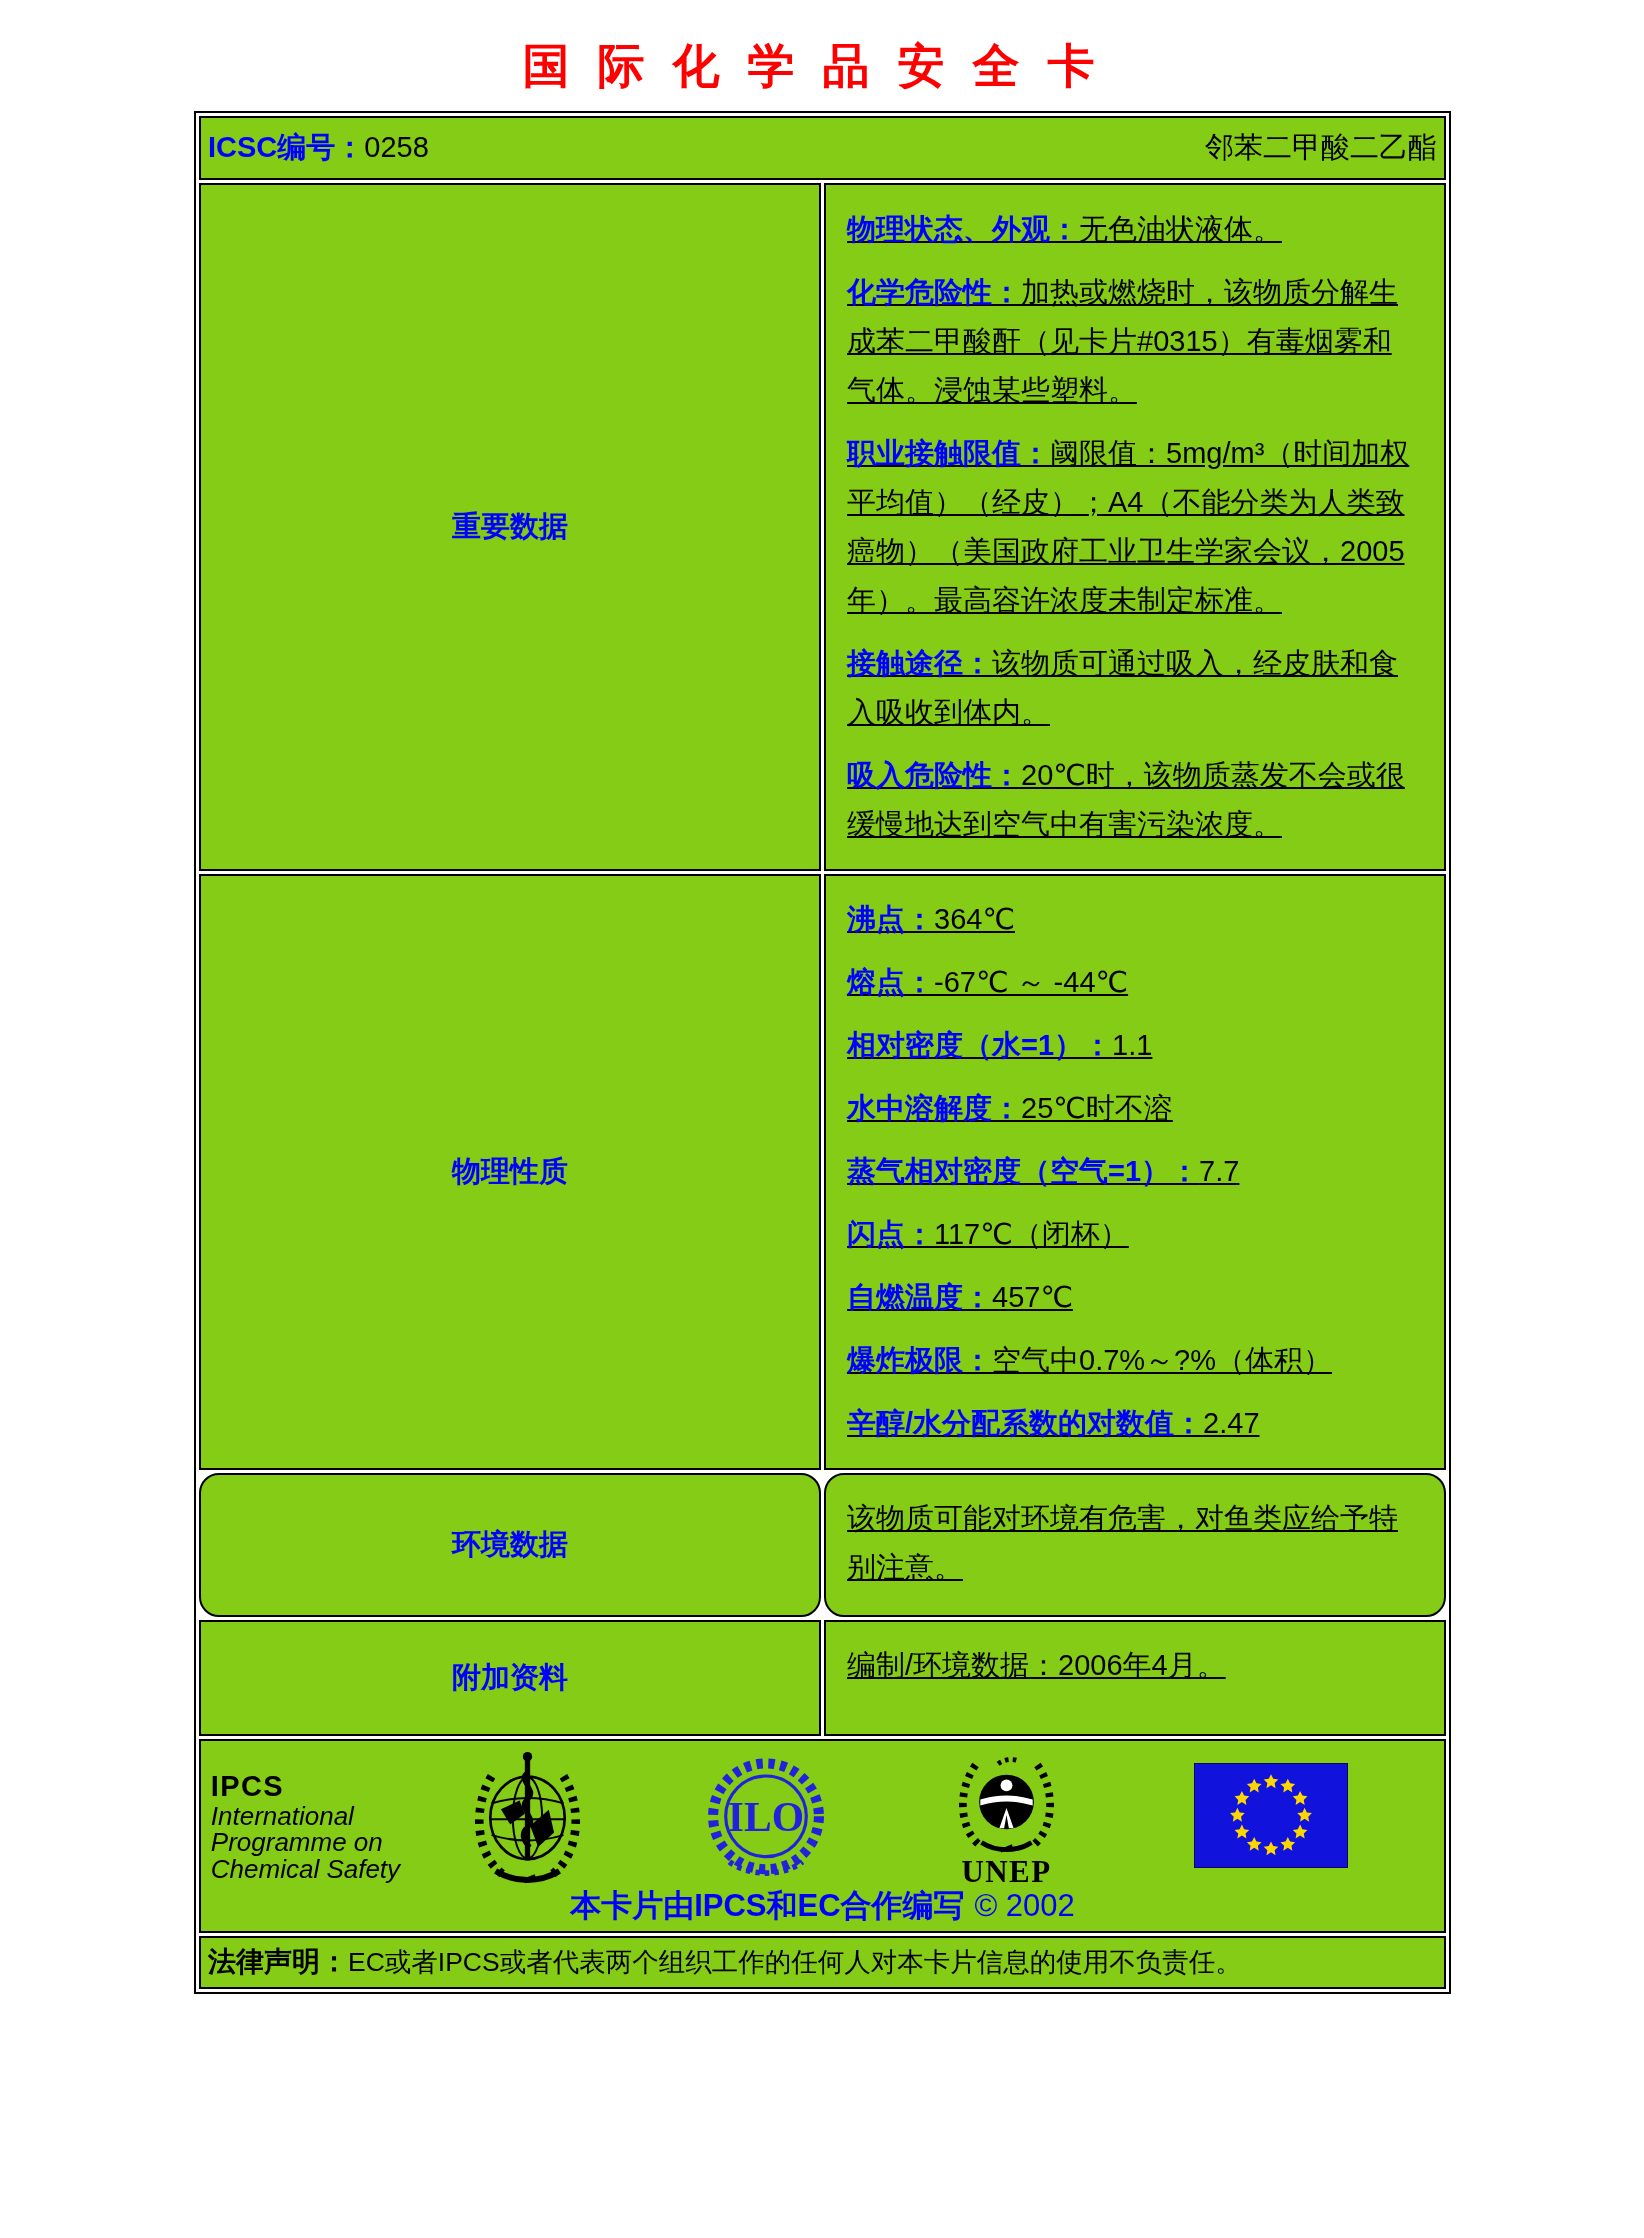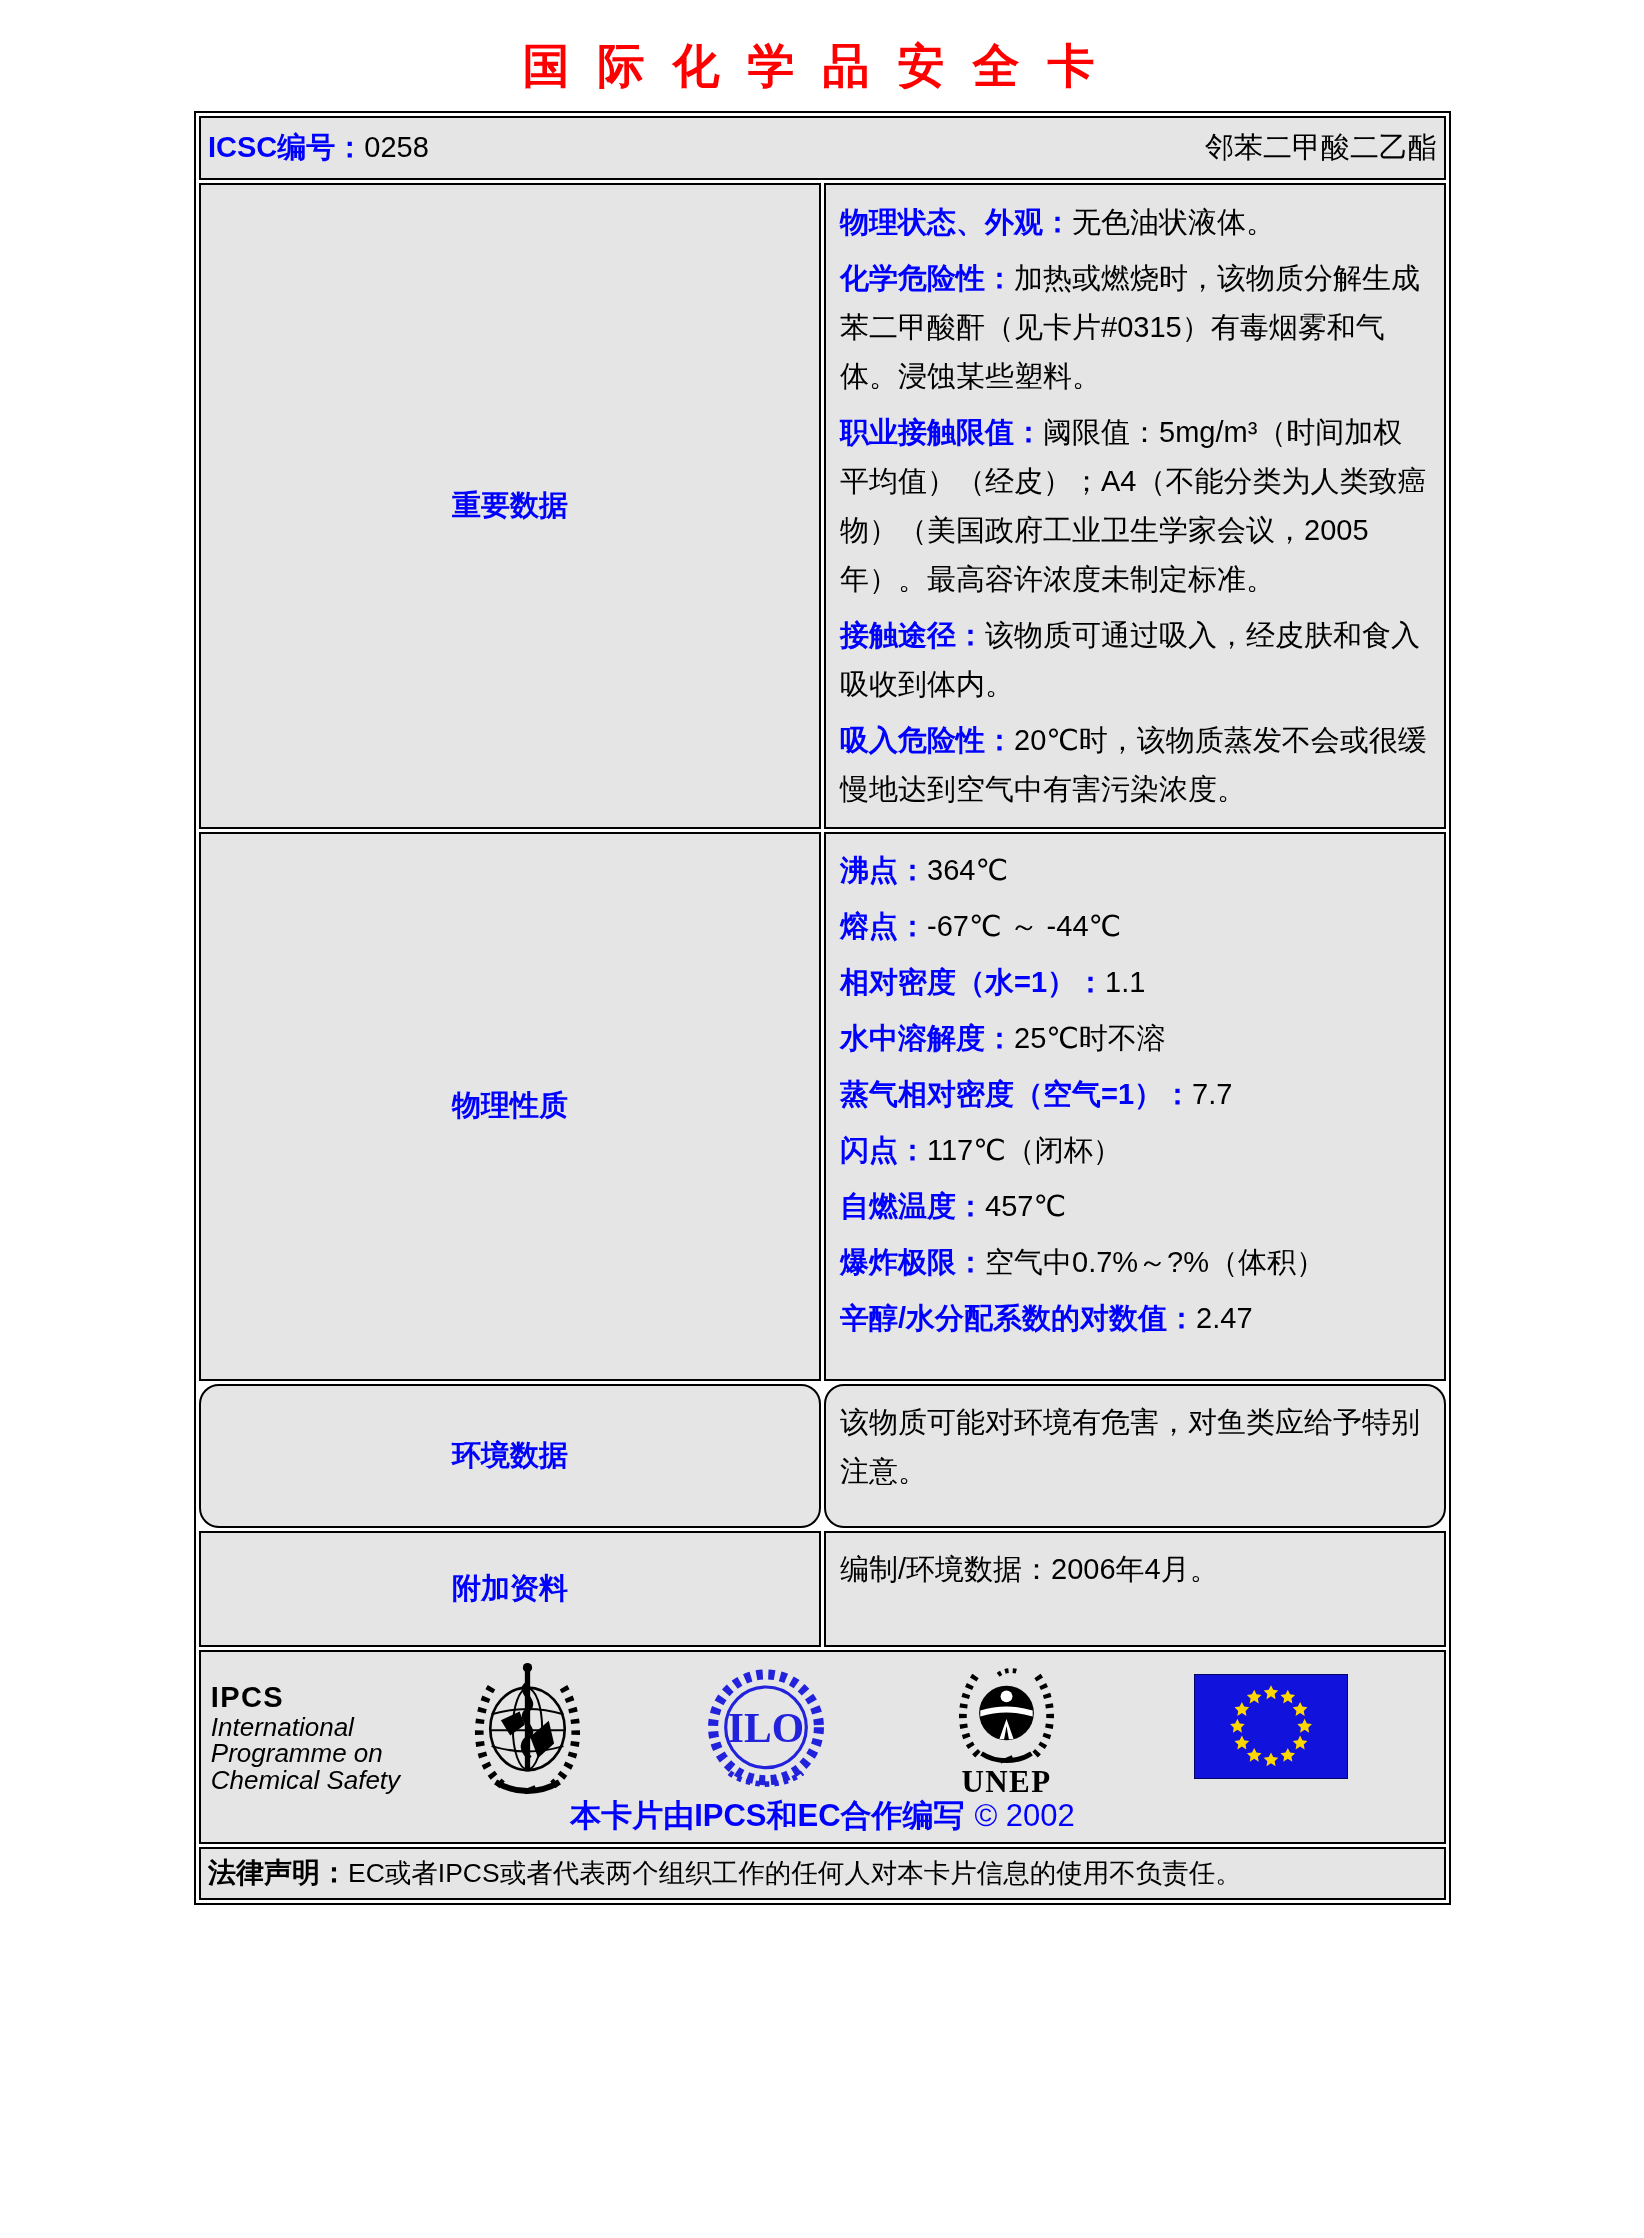--- a/index.html
+++ b/index.html
@@ -26,21 +26,21 @@
     width: 1257px;
     margin: 15.4px auto 0 auto;
     border: 2.8px solid #000000;
     border-collapse: separate;
     border-spacing: 3.5px;
     background: #ffffff;
     table-layout: fixed;
   }
   table.card td {
     border: 2.1px solid #000000;
-    background: #e5e5e5;
+    background: #84cc16;
   }
   td.label-cell {
     width: 176px;
     text-align: center;
     vertical-align: middle;
     color: #0000ff;
     font-weight: bold;
     font-size: 29px;
   }
   td.content-cell {
@@ -61,21 +61,21 @@
   .item-label { color: #0000ff; font-weight: bold; }
   .item-text { color: #000000; }
   .chem-name { color: #000000; }
   tr.r-important  td { height: 525px; }
   tr.r-physical   td { height: 549px; }
   tr.r-environment td { height: 144px; border-radius: 20px; }
   tr.r-notes      td { height: 113px; }
   tr.r-additional td { height: 116px; }
   tr.r-logos      td { height: 194px; }
   tr.r-legal      td { height: 53px; }
-  p.prop-line { margin: 7px; }
+  p.prop-line { margin: 14px; text-decoration: underline; }
   
   td.logos-cell { position: relative; vertical-align: top; padding: 0; }
   .ipcs-block { position: absolute; left: 9.8px; top: 29px; color: #000; }
   .ipcs-title { font-size: 29px; font-weight: bold; letter-spacing: 1.4px; }
   .ipcs-sub { font-size: 26px; line-height: 26.5px; margin-top: 0; font-style: italic; }
   .logo-who  { position: absolute; left: 260px;  top: 5.6px; }
   .logo-ilo  { position: absolute; left: 502px;  top: 12.6px; }
   .logo-unep { position: absolute; left: 746px; top: 7px; text-align: center; width: 119px;}
   .unep-text { font-size: 31px; font-weight: bold; font-family: "Liberation Serif", serif; letter-spacing: 1.4px; margin-top: -4.2px; color:#000;}
   .logo-eu   { position: absolute; left: 993px; top: 22.4px; }

